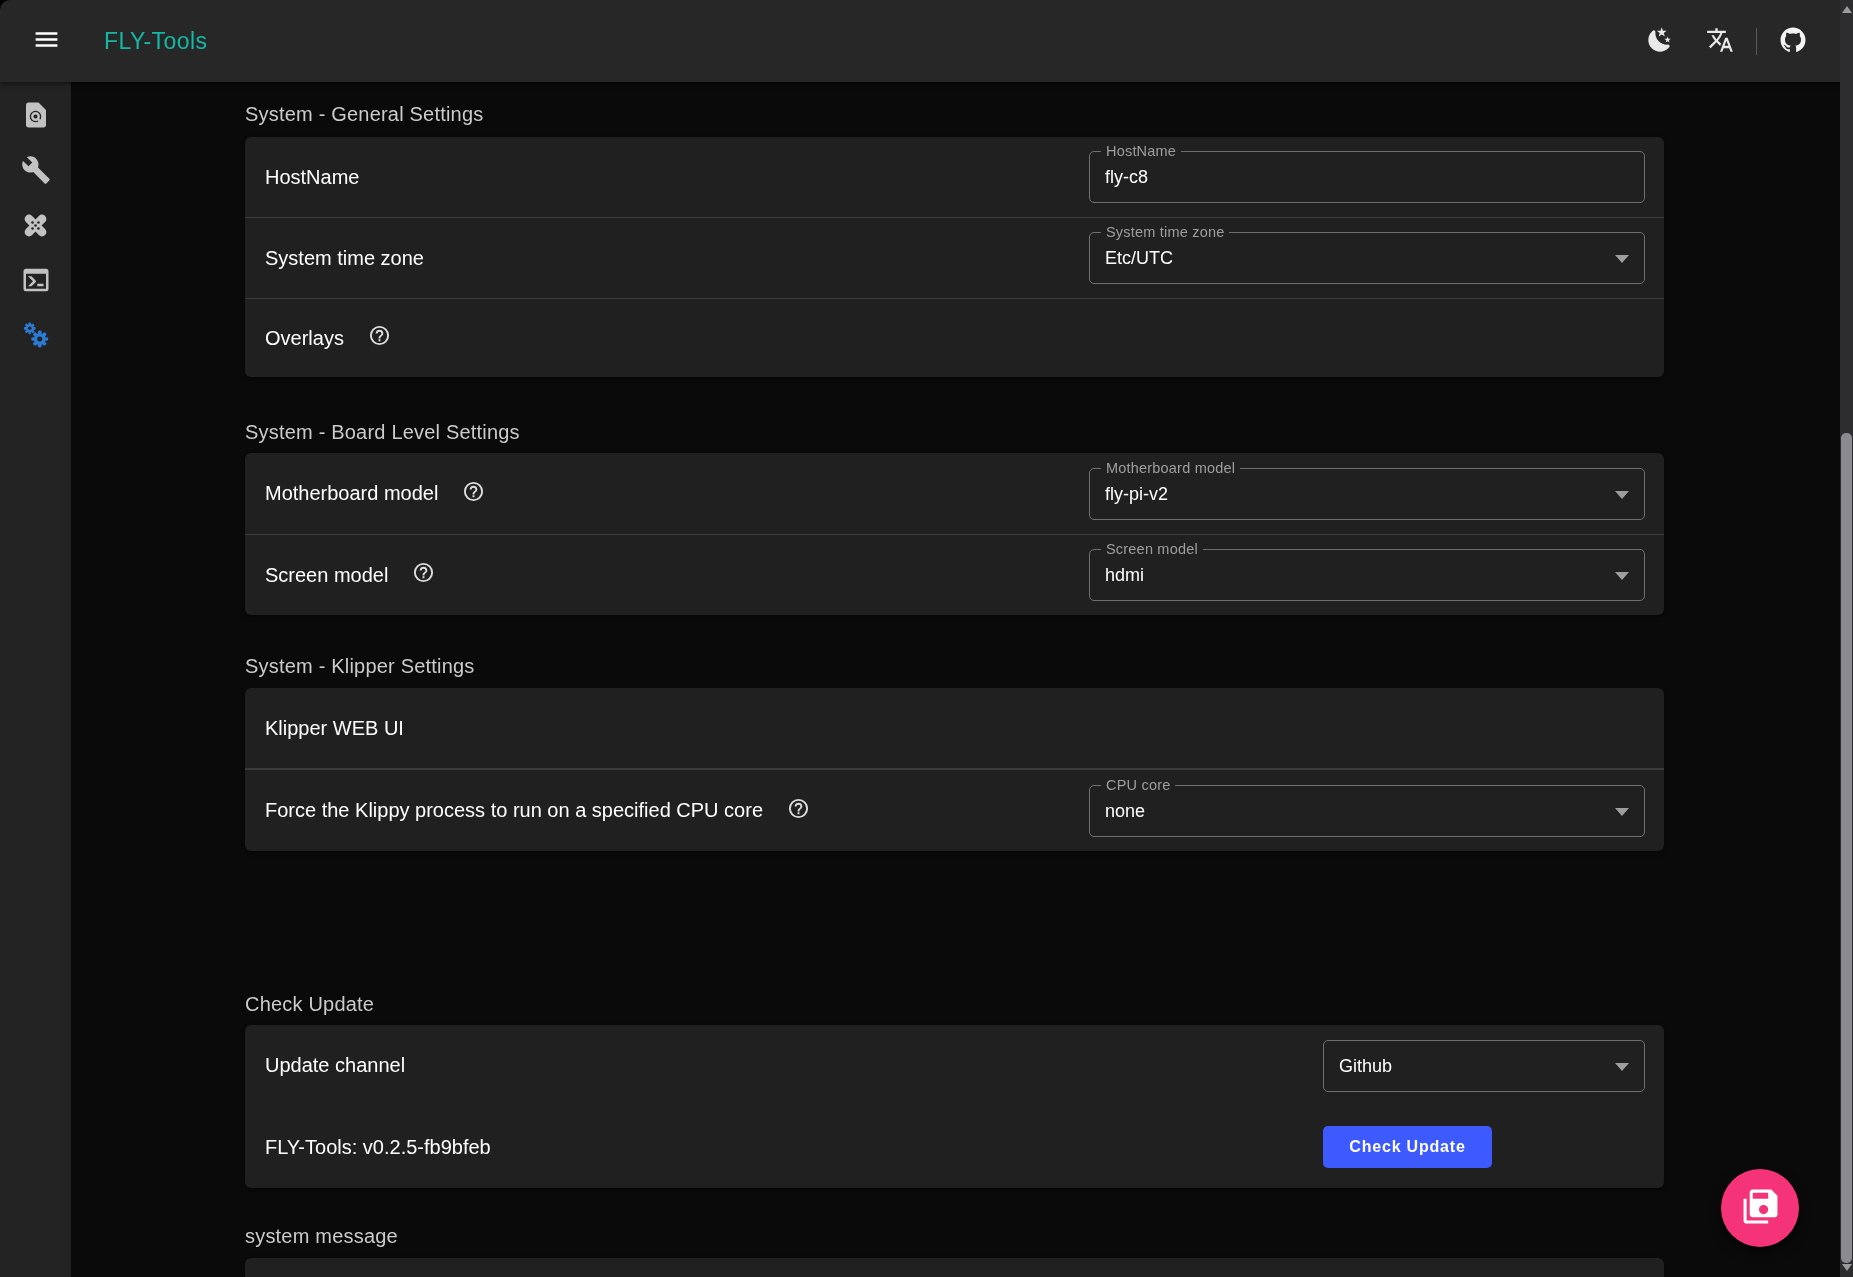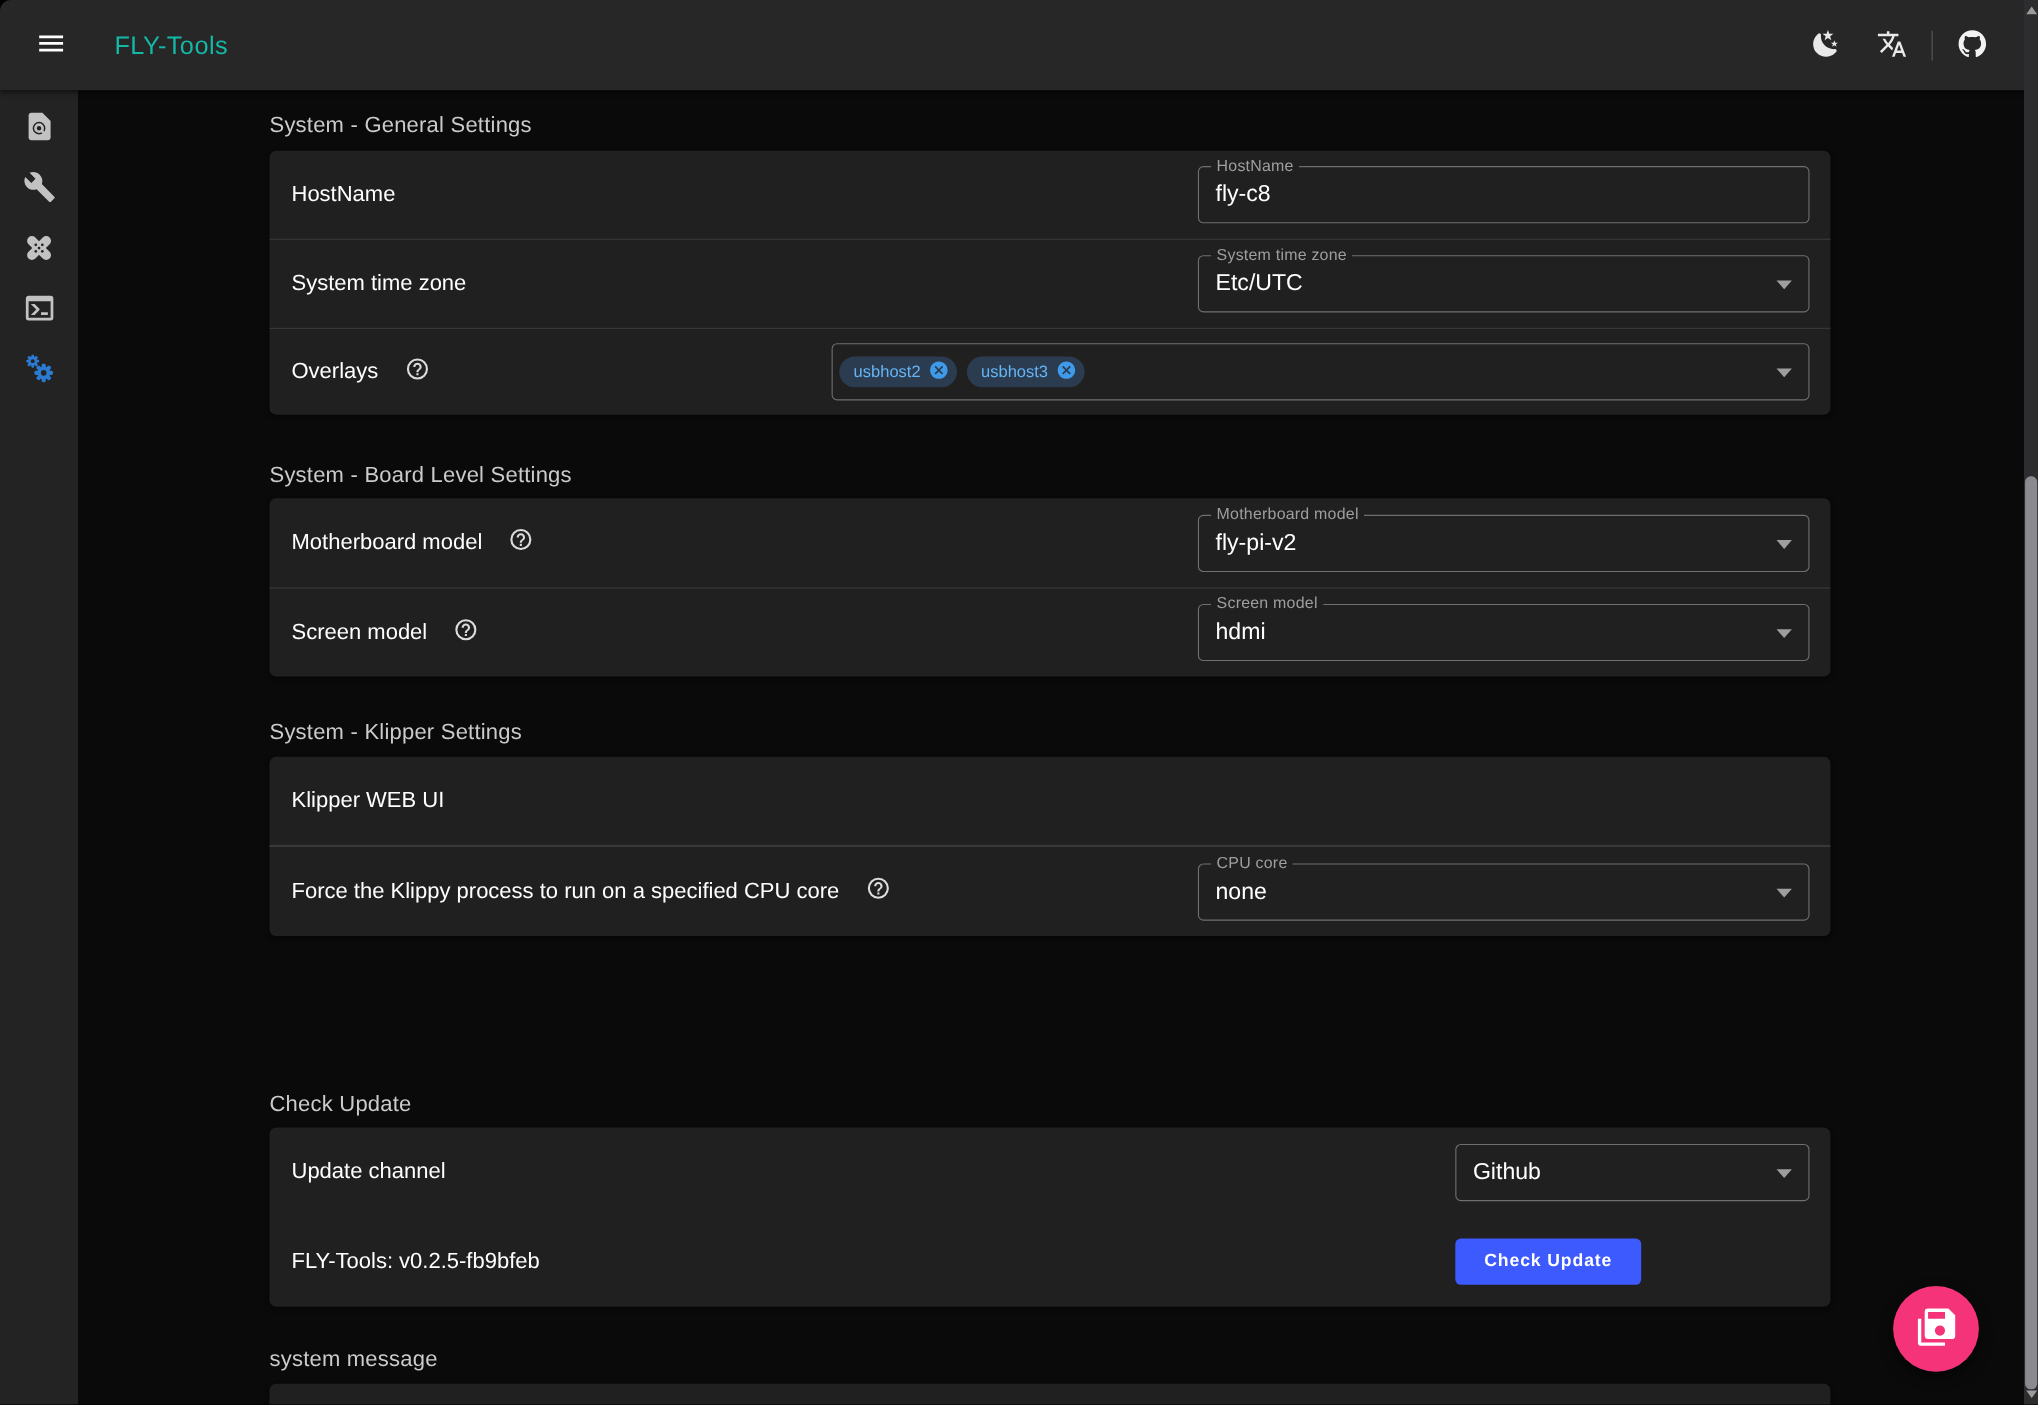--- a/index.html
+++ b/index.html
@@ -32,21 +32,21 @@
   .row{display:flex;align-items:center;justify-content:space-between;padding:0 19px 0 20px;}
   .r80{height:80px;} .r78{height:78px;gap:41px;} .r81{height:81px;} .r82{height:82px;}
   .divider{height:1px;background:#3a3a3a;}
   .rlabel{display:flex;align-items:center;gap:24px;color:#fff;font-size:20px;}
 
   
   .field{position:relative;height:52px;border:1px solid #6f6f6f;border-radius:5px;cursor:pointer;}
   .w556{width:556px;} .w889{width:889px;} .w322{width:322px;padding-left:48px;}
   .flabel{position:absolute;left:11px;top:-9px;background:#202020;padding:0 5px;
           font-size:14.5px;color:#9e9e9e;letter-spacing:.2px;}
-  .fvalue{position:absolute;left:15px;top:50%;transform:translateY(-50%);color:#fff;font-size:21px;}
+  .fvalue{position:absolute;left:15px;top:50%;transform:translateY(-50%);color:#fff;font-size:18px;}
   .arrow{position:absolute;right:15px;top:50%;margin-top:-3px;width:0;height:0;
          border-left:7px solid transparent;border-right:7px solid transparent;border-top:8px solid #9e9e9e;}
 
   
   .chips{position:absolute;left:6px;top:50%;transform:translateY(-50%);display:flex;gap:9px;}
   .chip{display:flex;align-items:center;height:28px;padding:0 7px 0 13px;border-radius:14px;
         background:#2b3c50;color:#64B5F6;font-size:15px;gap:7px;cursor:pointer;}
 
   
   .switch{position:relative;width:42px;height:17px;border-radius:9px;background:#3F51B5;
@@ -208,41 +208,20 @@
       <div class="divider"></div>
       <div class="row r78">
         <div class="rlabel">
           <span>Overlays</span>
           <span>
             <svg width="23" height="23" viewBox="0 0 24 24">
                 <path fill="#dcdcdc" fill-rule="evenodd" d="M11,18H13V16H11V18M12,2A10,10 0 0,0 2,12A10,10 0 0,0 12,22A10,10 0 0,0 22,12A10,10 0 0,0 12,2M12,20A8,8 0 0,1 4,12A8,8 0 0,1 12,4A8,8 0 0,1 20,12A8,8 0 0,1 12,20M12,6A4,4 0 0,0 8,10H10A2,2 0 0,1 12,8A2,2 0 0,1 14,10C14,12 11,11.75 11,15H13C13,12.75 16,12.5 16,10A4,4 0 0,0 12,6Z"></path>
               </svg>
           </span>
         </div>
-        <div class="field w889">
-          <div class="chips">
-            <div class="chip">
-              <span>usbhost2</span>
-              <span>
-                <svg width="19" height="19" viewBox="0 0 24 24">
-                    <path fill="#3F9BEA" fill-rule="evenodd" d="M12,2C17.53,2 22,6.47 22,12C22,17.53 17.53,22 12,22C6.47,22 2,17.53 2,12C2,6.47 6.47,2 12,2M15.59,7L12,10.59L8.41,7L7,8.41L10.59,12L7,15.59L8.41,17L12,13.41L15.59,17L17,15.59L13.41,12L17,8.41L15.59,7Z"></path>
-                  </svg>
-              </span>
-            </div>
-            <div class="chip">
-              <span>usbhost3</span>
-              <span>
-                <svg width="19" height="19" viewBox="0 0 24 24">
-                    <path fill="#3F9BEA" fill-rule="evenodd" d="M12,2C17.53,2 22,6.47 22,12C22,17.53 17.53,22 12,22C6.47,22 2,17.53 2,12C2,6.47 6.47,2 12,2M15.59,7L12,10.59L8.41,7L7,8.41L10.59,12L7,15.59L8.41,17L12,13.41L15.59,17L17,15.59L13.41,12L17,8.41L15.59,7Z"></path>
-                  </svg>
-              </span>
-            </div>
-          </div>
-          <span class="arrow"></span>
-        </div>
       </div>
     </section>
 
     <div class="sec-title" style="top:339px">System - Board Level Settings</div>
     <section class="card" style="top:371px">
       <div class="row r81">
         <div class="rlabel">
           <span>Motherboard model</span>
           <span>
             <svg width="23" height="23" viewBox="0 0 24 24">

